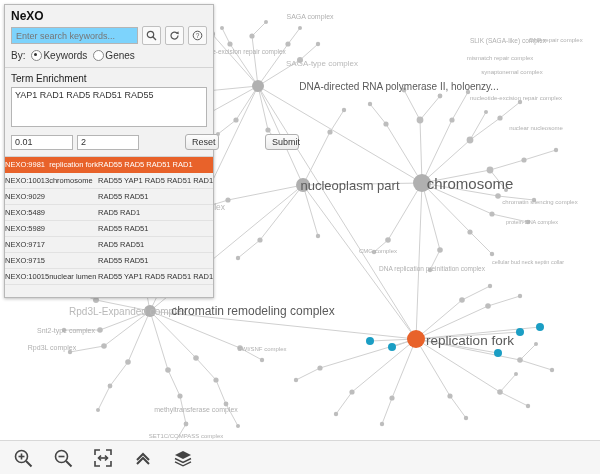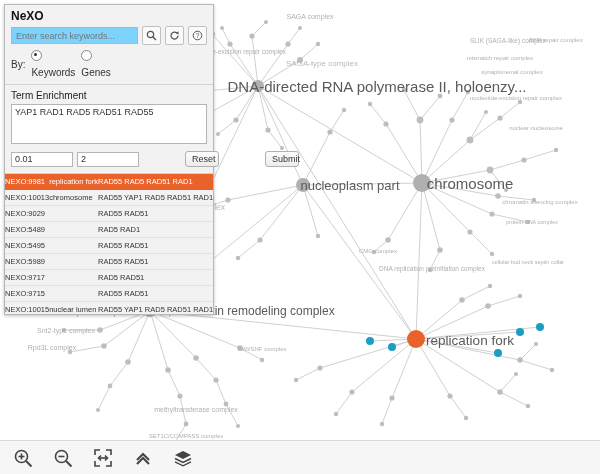--- a/index.html
+++ b/index.html
@@ -94,23 +94,22 @@
     display: flex;
     align-items: center;
     gap: 6px;
     padding: 0 6px 6px 6px;
     font-size: 10px;
     color: #333;
   }
   .radio-row .lbl-by { color: #333; }
   .radio-opt {
     display: flex;
-    align-items: flex-start;
-    gap: 6px;
-    flex-direction: column;
+    align-items: flex-end;
+    gap: 1px;
   }
   .radio {
     width: 9px; height: 9px;
     border-radius: 50%;
     border: 1px solid #888;
     background: #fff;
     display: inline-block;
     position: relative;
   }
   .radio.checked::after {
@@ -451,21 +450,21 @@
     </svg>
 
     
     <div class="node-label tiny" style="left:310px;top:16px;font-size:7px">SAGA complex</div>
     <div class="node-label tiny" style="left:508px;top:40px;font-size:6.5px">SLIK (SAGA-like) complex</div>
     <div class="node-label tiny" style="left:556px;top:40px;font-size:6px">DNA repair complex</div>
     <div class="node-label tiny" style="left:236px;top:51px;font-size:6.5px">nucleotide-excision repair complex</div>
     <div class="node-label tiny" style="left:500px;top:58px;font-size:6px">mismatch repair complex</div>
     <div class="node-label faint" style="left:322px;top:63px;font-size:8px">SAGA-type complex</div>
     <div class="node-label tiny" style="left:512px;top:72px;font-size:6px">synaptonemal complex</div>
-    <div class="node-label big" style="left:377px;top:86px;font-size:15px">DNA-directed RNA polymerase II, holoenzy...</div>
+    <div class="node-label big" style="left:399px;top:86px;font-size:10px">DNA-directed RNA polymerase II, holoenzy...</div>
     <div class="node-label tiny" style="left:516px;top:98px;font-size:6px">nucleotide-excision repair complex</div>
     <div class="node-label tiny" style="left:536px;top:128px;font-size:6px">nuclear nucleosome</div>
     <div class="node-label big" style="left:350px;top:185px;font-size:13px">nucleoplasm part</div>
     <div class="node-label big" style="left:470px;top:183px;font-size:15px">chromosome</div>
     <div class="node-label tiny" style="left:540px;top:202px;font-size:6px">chromatin silencing complex</div>
     <div class="node-label tiny" style="left:532px;top:222px;font-size:5.5px">protein-DNA complex</div>
     <div class="node-label faint" style="left:145px;top:207px;font-size:8.5px">H4/H2A histone acetyltransferase complex</div>
     <div class="node-label tiny" style="left:378px;top:251px;font-size:6px">CMG complex</div>
     <div class="node-label faint" style="left:168px;top:252px;font-size:11px">nuclear chromatin</div>
     <div class="node-label tiny" style="left:432px;top:268px;font-size:6.5px">DNA replication preinitiation complex</div>
@@ -551,26 +550,20 @@
             <td class="c2">RAD55 RAD51</td>
 
           </tr>
           <tr>
             <td class="c0">NEXO:5489</td>
             <td class="c1"></td>
             <td class="c2">RAD5 RAD1</td>
 
           </tr>
           <tr>
-            <td class="c0">NEXO:5495</td>
-            <td class="c1"></td>
-            <td class="c2">RAD55 RAD51</td>
-
-          </tr>
-          <tr>
             <td class="c0">NEXO:5989</td>
             <td class="c1"></td>
             <td class="c2">RAD55 RAD51</td>
 
           </tr>
           <tr>
             <td class="c0">NEXO:9717</td>
             <td class="c1"></td>
             <td class="c2">RAD5 RAD51</td>
 

